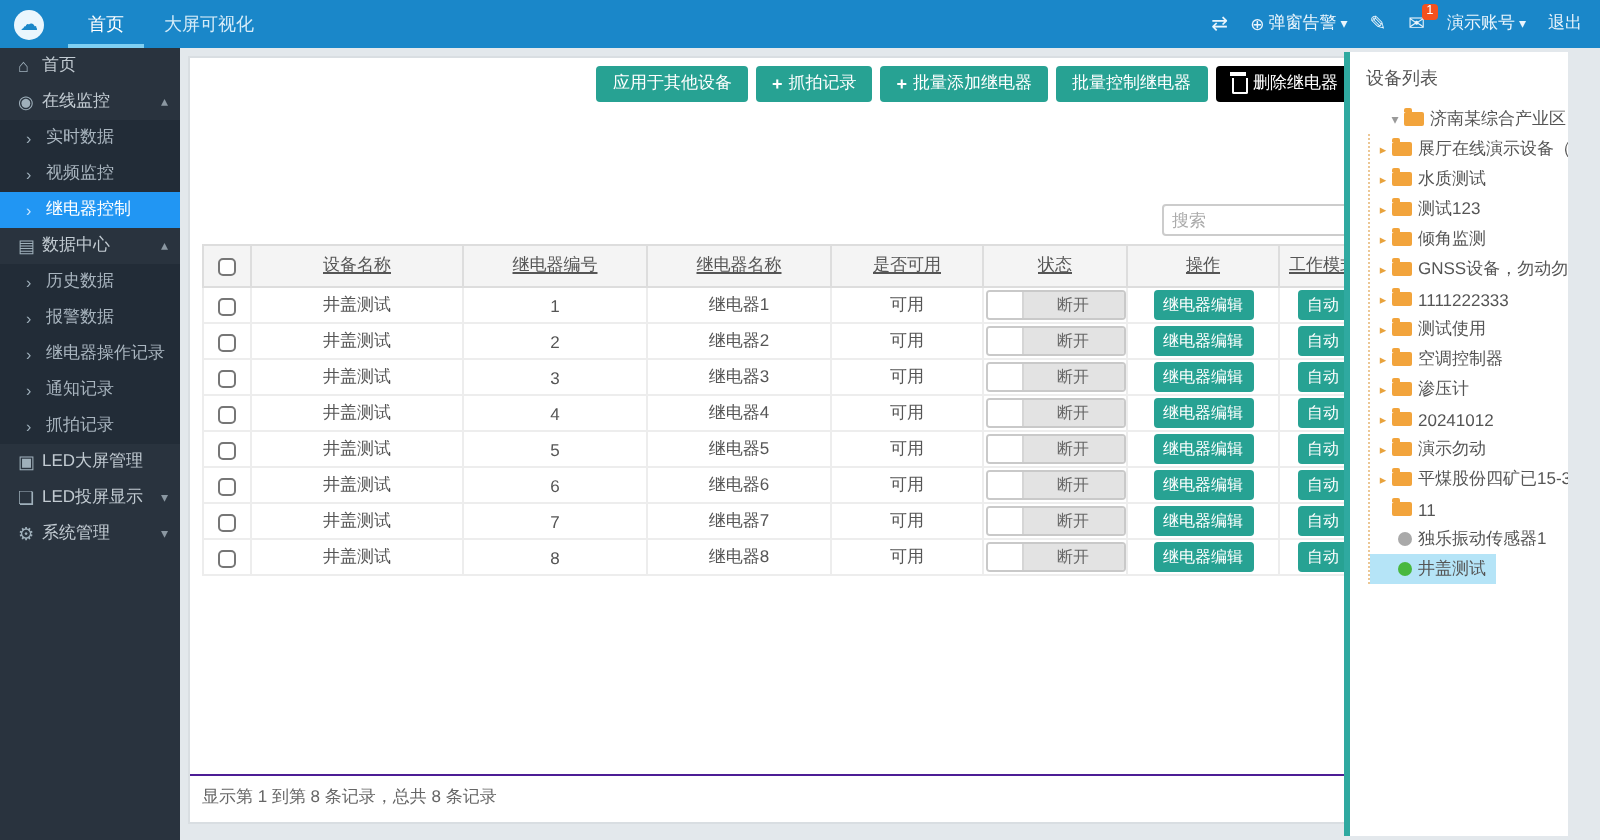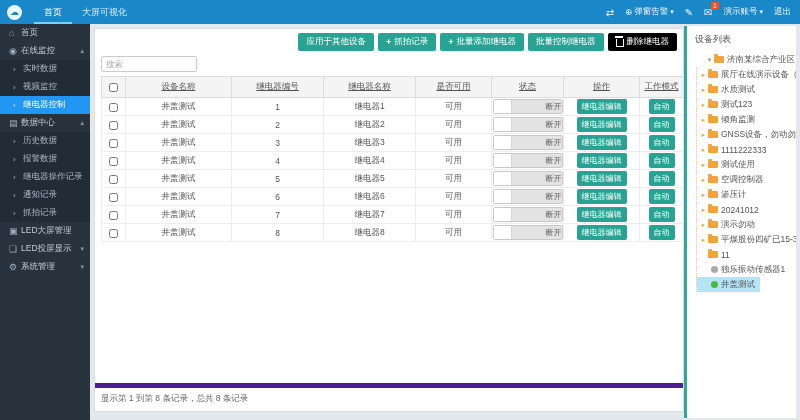--- a/index.html
+++ b/index.html
@@ -35,37 +35,37 @@
 
   
   .main-card{position:absolute;left:94px;top:28px;right:116px;bottom:8px;background:#fff;border:1px solid #d9dee2;display:flex;flex-direction:column;overflow:hidden;}
   .toolbar{display:flex;justify-content:flex-end;gap:4px;padding:4px 6px 3px;}
   .tbtn{display:inline-flex;align-items:center;gap:3px;height:18px;padding:0 8px;font-size:8.5px;color:#fff;border:none;border-radius:2px;cursor:pointer;font-family:inherit;white-space:nowrap;}
   .tbtn.teal{background:#27a293;}
   .tbtn.red{background:#000000;}
   .plus{font-size:9px;font-weight:bold;}
   .trash{width:6px;height:7px;border:1px solid #fff;border-top:none;border-radius:0 0 1px 1px;position:relative;margin-top:2px;flex:none;}
   .trash::before{content:"";position:absolute;top:-3px;left:-2px;width:8px;height:1.5px;background:#fff;}
-  .search-row{display:flex;padding:2px 6px 4px;}
+  .search-row{display:flex;justify-content:flex-end;padding:2px 6px 4px;margin-top:46px;}
   .search{width:96px;height:16px;border:1px solid #ccc;border-radius:2px;font-size:8.5px;padding:0 4px;outline:none;box-sizing:border-box;color:#555;font-family:inherit;}
   .search::placeholder{color:#aaa;}
 
   table.grid{border-collapse:collapse;margin:0 6px;table-layout:fixed;width:calc(100% - 12px);font-size:8.5px;color:#555;}
   .grid th{background:#f4f4f4;border:1px solid #ddd;height:20px;font-weight:normal;color:#555;padding:0;overflow:hidden;text-decoration:underline;}
   .grid td{border:1px solid #ededed;height:17px;text-align:center;padding:0;overflow:hidden;white-space:nowrap;}
   .grid input[type=checkbox]{width:9px;height:9px;margin:0;vertical-align:middle;}
   .toggle{display:inline-flex;height:13px;border:1px solid #c9c9c9;border-radius:2px;overflow:hidden;vertical-align:middle;cursor:pointer;}
   .t-on{width:17px;background:#fff;border-right:1px solid #d5d5d5;}
-  .t-off{width:50px;background:#e3e3e3;color:#666;font-size:8px;line-height:13px;text-align:right;}
+  .t-off{width:50px;background:#e3e3e3;color:#666;font-size:8px;line-height:13px;text-align:center;}
   .cbtn{background:#27a293;border:none;border-radius:2px;color:#fff;font-size:8px;padding:2px 5px;cursor:pointer;font-family:inherit;white-space:nowrap;}
   .card-space{flex:1;}
-  .card-footer{border-top:5px solid #4c1d95;font-size:8.5px;color:#666;padding:5px 6px 6px;}
+  .card-footer{border-top:1px solid #4c1d95;font-size:8.5px;color:#666;padding:5px 6px 6px;}
 
   
-  .right-panel{position:absolute;right:4px;top:26px;bottom:2px;width:112px;background:#fff;border-left:3px solid #2fa9a0;box-sizing:border-box;overflow:hidden;}
+  .right-panel{position:absolute;right:16px;top:26px;bottom:2px;width:112px;background:#fff;border-left:3px solid #2fa9a0;box-sizing:border-box;overflow:hidden;}
   .panel-title{font-size:9px;color:#555;padding:7px 0 6px 8px;}
   .tree{font-size:8.5px;color:#555;}
   .t-row{display:flex;align-items:center;height:15px;white-space:nowrap;cursor:pointer;}
   .t-row.root{padding-left:19px;}
   .t-children{margin-left:9px;border-left:1px dotted #ecc795;}
   .t-children .t-row{padding-left:3px;}
   .t-caret{width:7px;font-size:6.5px;color:#e8a33d;text-align:center;flex:none;}
   .t-caret.open{color:#9a9a9a;font-size:7px;}
   .t-spacer{width:7px;flex:none;}
   .folder{width:10px;height:7px;background:#f2a43c;border-radius:1px;position:relative;margin:0 3px 0 1px;flex:none;}

